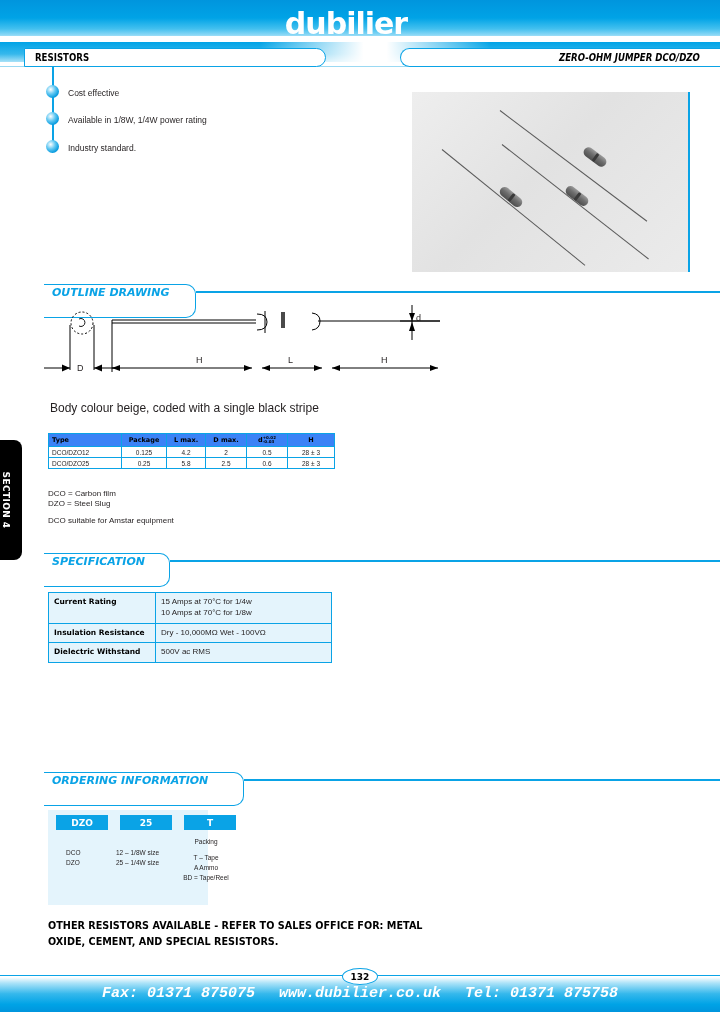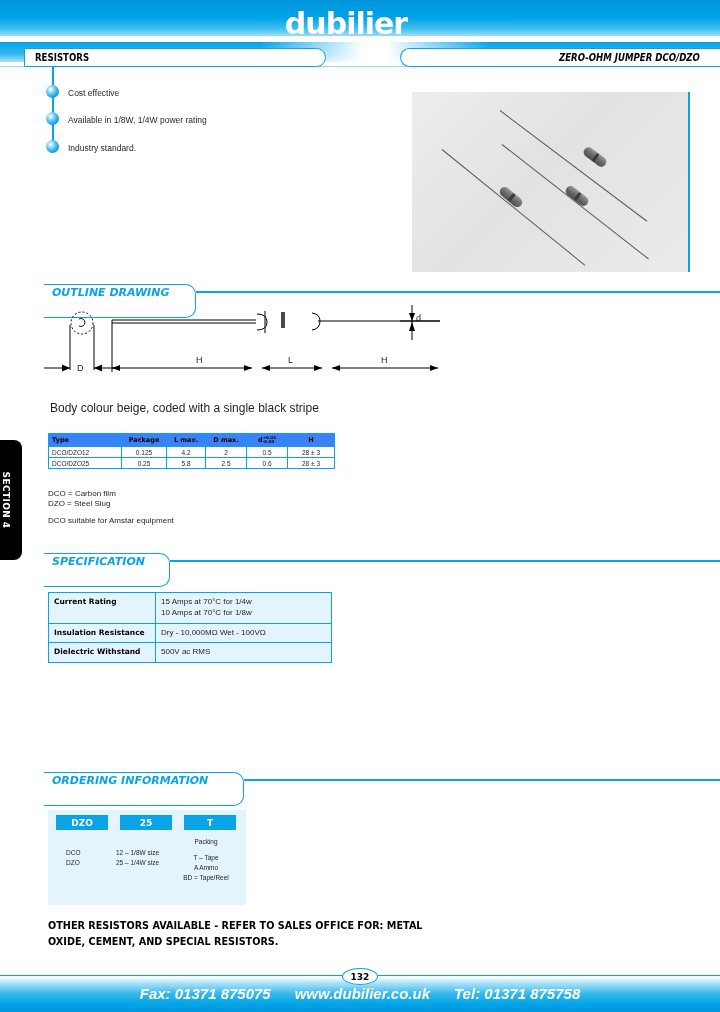--- a/index.html
+++ b/index.html
@@ -235,21 +235,21 @@
     font-size: 7.5px;
     color: #000;
     background: #e4f4fc;
   }
   .spec-table td.val { background: #e4f4fc; }
   .spec-line { display: block; line-height: 1.35; }
 
   
   .order-box {
     position: absolute; left: 48px; top: 810px;
-    width: 198px; height: 95px;
+    width: 160px; height: 95px;
     background: #e4f4fc;
   }
   .order-chip {
     position: absolute; top: 5px; height: 15px;
     background: #0aa3e6;
     display: flex; align-items: center; justify-content: center;
     font-family: "DejaVu Sans", sans-serif;
     font-weight: bold; font-size: 9px;
     color: #ffffff;
   }
@@ -294,21 +294,21 @@
     color: #000;
     z-index: 3;
   }
   .foot-band {
     position: absolute; left: 0; top: 977px; width: 720px; height: 35px;
     background: linear-gradient(to bottom, #ffffff 0%, #a9e2f8 18%, #35b8ec 48%, #00a3e6 78%, #0095dd 100%);
   }
   .foot-text {
     position: absolute; left: 0; top: 985px; width: 720px;
     text-align: center;
-    font-family: Liberation Sans, sans-serif;
+    font-family: Liberation Mono, monospace;
     font-style: italic; font-weight: bold;
     font-size: 15px;
     color: #ffffff;
   }
   .foot-text span { margin: 0 12px; }
 </style>
 </head>
 <body>
 
 <div class="top-band-gradient"></div>

